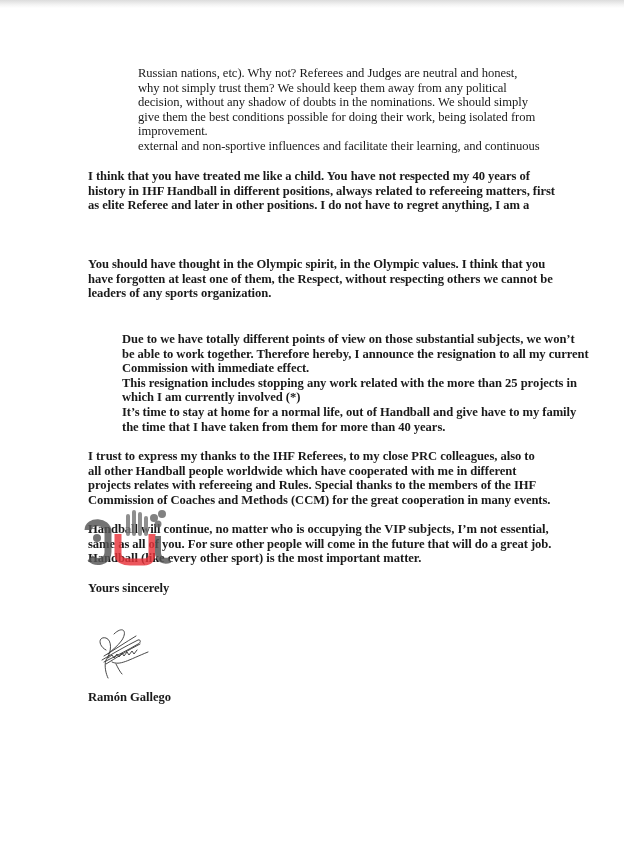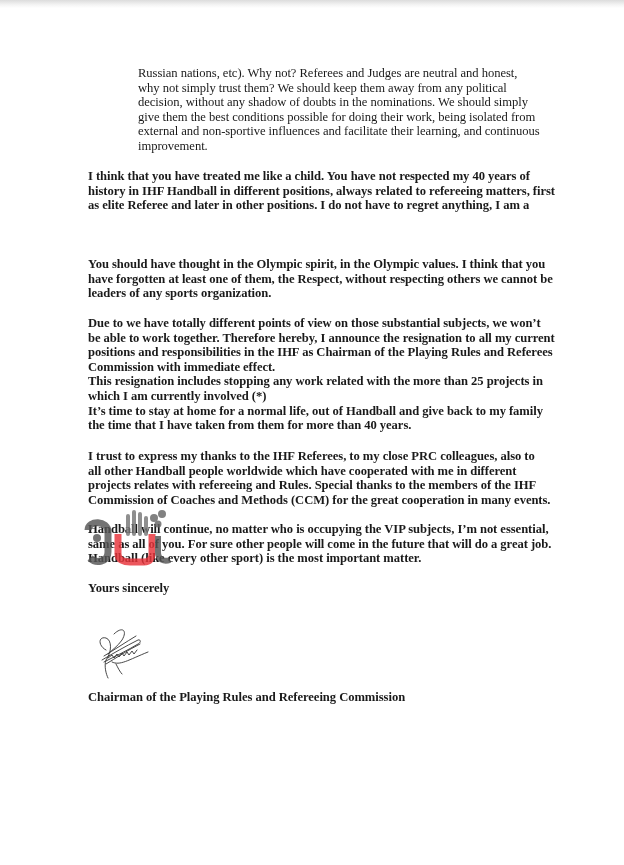--- a/index.html
+++ b/index.html
@@ -36,44 +36,43 @@
 
 <div class="top-shade"></div>
 
 <div class="page">
 
   <div class="para indent" style="top:66px;">
     <span class="line">Russian nations, etc).  Why not?  Referees and Judges are neutral and honest,</span>
     <span class="line">why not simply trust them?  We should keep them away from any political</span>
     <span class="line">decision, without any shadow of doubts in the nominations. We should simply</span>
     <span class="line">give them the best conditions possible for doing their work, being isolated from</span>
+    <span class="line">improvement.</span>
     <span class="line">external and non-sportive influences and facilitate their learning, and continuous</span>
-    <span class="line">improvement.</span>
   </div>
 
   <div class="para body" style="top:169px;">
     <span class="line">I think that you have treated me like a child. You have not respected my 40 years of</span>
     <span class="line">history in IHF Handball in different positions, always related to refereeing matters, first</span>
     <span class="line">as elite Referee and later in other positions. I do not have to regret anything, I am a</span>
   </div>
 
   <div class="para body" style="top:257px;">
     <span class="line">You should have thought in the Olympic spirit, in the Olympic values. I think that you</span>
     <span class="line">have forgotten at least one of them, the Respect, without respecting others we cannot be</span>
     <span class="line">leaders of any sports organization.</span>
   </div>
 
-  <div class="para body" style="top:316px;">
+  <div class="para body" style="top:332px;margin-left:34px;">
     <span class="line">Due to we have totally different points of view on those substantial subjects, we won’t</span>
     <span class="line">be able to work together. Therefore hereby, I announce the resignation to all my current</span>
-    <span class="line">positions and responsibilities in the IHF as Chairman of the Playing Rules and Referees</span>
     <span class="line">Commission with immediate effect.</span>
     <span class="line">This resignation includes stopping any work related with the more than 25 projects in</span>
     <span class="line">which I am currently involved (*)</span>
-    <span class="line">It’s time to stay at home for a normal life, out of Handball and give back to my family</span>
+    <span class="line">It’s time to stay at home for a normal life, out of Handball and give have to my family</span>
     <span class="line">the time that I have taken from them for more than 40 years.</span>
   </div>
 
   <div class="para body" style="top:449px;">
     <span class="line">I trust to express my thanks to the IHF Referees, to my close PRC colleagues, also to</span>
     <span class="line">all other Handball people worldwide which have cooperated with me in different</span>
     <span class="line">projects relates with refereeing and Rules. Special thanks to the members of the IHF</span>
     <span class="line">Commission of Coaches and Methods (CCM) for the great cooperation in many events.</span>
   </div>
 
@@ -93,21 +92,21 @@
       <path d="M22 14 C30 6 36 10 30 20 C26 26 20 30 16 34"></path>
       <path d="M10 40 C20 34 34 26 46 20 C48 19 50 22 46 24 C36 30 24 36 12 42"></path>
       <path d="M12 36 C22 30 34 22 44 16 M14 44 C24 38 36 30 48 24"></path>
       <path d="M16 38 l4 -3 l2 3 l3 -4 l2 3 l3 -4 l2 3 l3 -4 l2 3 l3 -4 l2 3 l3 -4"></path>
       <path d="M20 42 C28 46 36 40 56 32"></path>
       <path d="M24 44 C26 48 28 52 30 54"></path>
     </g>
   </svg>
 
   <div class="para body" style="top:690px;">
-    <span class="line">Chairman of the Playing Rules and Refereeing Commission</span>
+    <span class="line">Ramón Gallego</span>
   </div>
 
   <svg class="watermark" viewBox="0 0 90 62">
     <g opacity="0.82">
 
       <path d="M4 22 C4 12 24 12 24 24 L24 44 C24 54 12 56 6 50" fill="none" stroke="#555" stroke-width="7"></path>
       <circle cx="13" cy="30" r="4" fill="#555"></circle>
 
       <path d="M34 26 L34 46 C34 52 40 54 46 54 L60 54 C66 54 68 50 68 46 L68 26" fill="none" stroke="#e8333a" stroke-width="7"></path>
       <rect x="42" y="6" width="4" height="22" rx="2" fill="#777"></rect>

